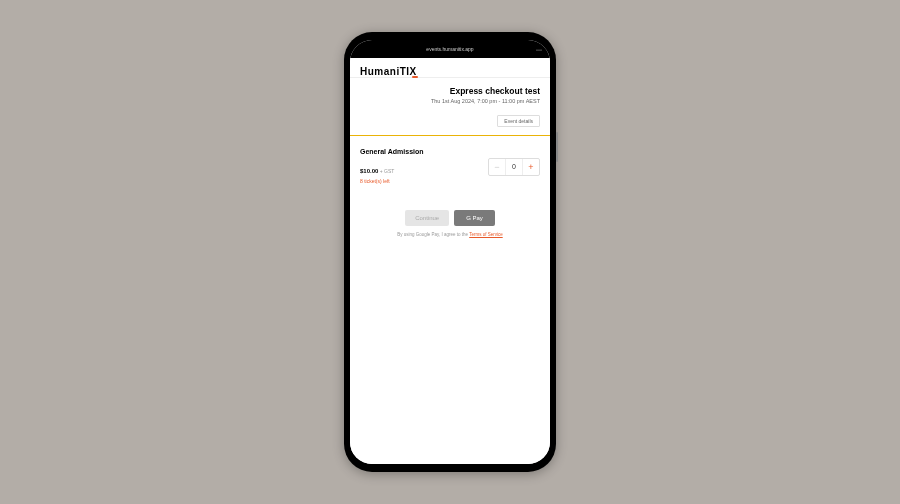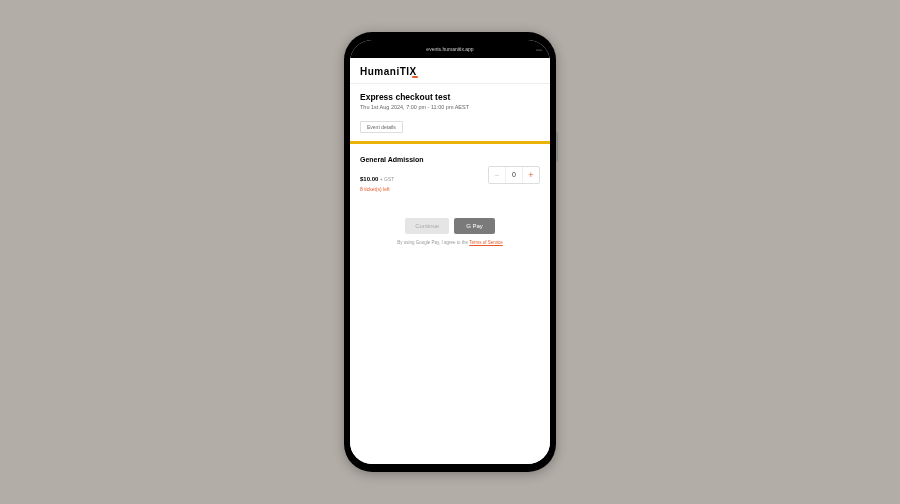--- a/index.html
+++ b/index.html
@@ -46,21 +46,21 @@
       right: 8px;
       color: #fff;
       font-size: 6px;
     }
     .content {
       background: #fff;
       height: calc(100% - 18px);
       overflow: hidden;
     }
     .header {
-      padding: 8px 10px 6px;
+      padding: 8px 10px 0;
       border-bottom: 1px solid #eee;
     }
     .logo {
       font-weight: 900;
       font-size: 10px;
       letter-spacing: 0.5px;
       color: #000;
       font-family: Arial Black, Arial, sans-serif;
     }
     .logo-underline {
@@ -72,21 +72,22 @@
       position: absolute;
       bottom: -1px;
       right: -1px;
       width: 6px;
       height: 2px;
       background: #e85a2a;
       border-radius: 1px;
     }
     .event-section {
       padding: 8px 10px;
-      border-bottom: 3px solid #eab308;
+      border-bottom: 1px solid #eab308;
+      text-align: right;
     }
     .event-title {
       font-size: 8.5px;
       font-weight: 700;
       color: #000;
       margin-bottom: 2px;
     }
     .event-date {
       font-size: 5.5px;
       color: #666;

